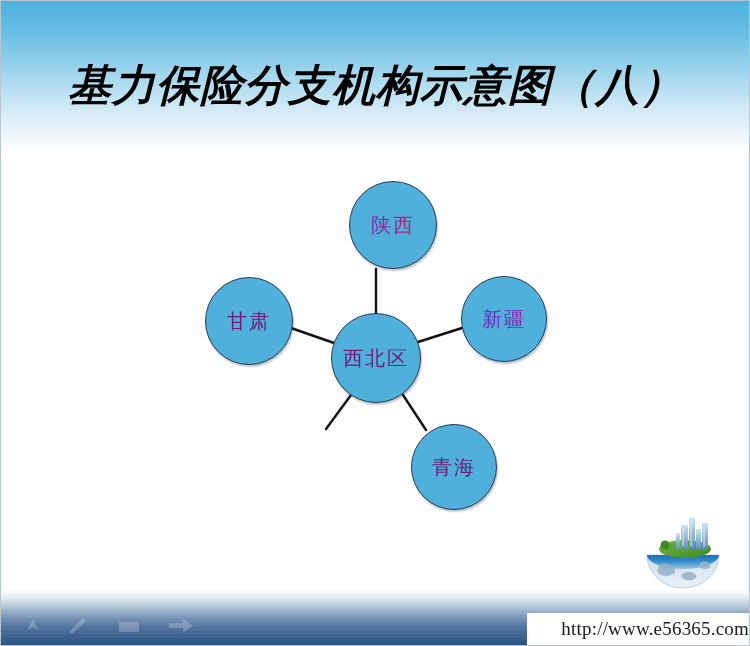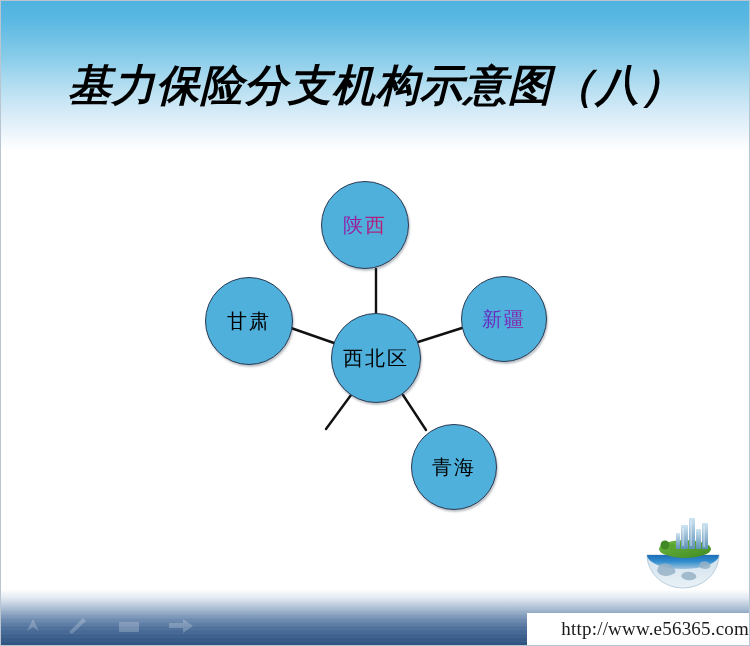--- a/index.html
+++ b/index.html
@@ -112,21 +112,21 @@
   }
   .node-label {
     font-family: "Liberation Serif", "DejaVu Serif", serif;
     font-size: 20px;
     font-weight: 400;
     letter-spacing: 2px;
     line-height: 1;
     white-space: nowrap;
     user-select: none;
   }
-  .label-dark  { color: #000000; }
+  .label-dark  { color: #701a75; }
   .label-plum  { color: #7d2aa8;
                  background: linear-gradient(100deg, #8a1fb0 0%, #a81e86 55%, #c0206a 100%);
                  -webkit-background-clip: text;
                  background-clip: text;
                  -webkit-text-fill-color: transparent; }
   .label-violet{ color: #6e2ec0;
                  background: linear-gradient(100deg, #5c2fc4 0%, #7a28b8 60%, #9c2096 100%);
                  -webkit-background-clip: text;
                  background-clip: text;
                  -webkit-text-fill-color: transparent; }
@@ -183,21 +183,21 @@
         <line x1="417" y1="341" x2="461" y2="327"></line>
         <line x1="350" y1="394" x2="325" y2="428"></line>
         <line x1="402" y1="394" x2="425" y2="429"></line>
       </g>
     </svg>
 
     <div class="node" style="left:330px; top:312px; width:90px; height:90px;">
       <span class="node-label label-dark">西北区</span>
     </div>
 
-    <div class="node" style="left:320px; top:180px; width:88px; height:88px;">
+    <div class="node" style="left:348px; top:180px; width:88px; height:88px;">
       <span class="node-label label-plum">陕西</span>
     </div>
 
     <div class="node" style="left:204px; top:276px; width:88px; height:88px;">
       <span class="node-label label-dark">甘肃</span>
     </div>
 
     <div class="node" style="left:460px; top:275px; width:86px; height:86px;">
       <span class="node-label label-violet">新疆</span>
     </div>

